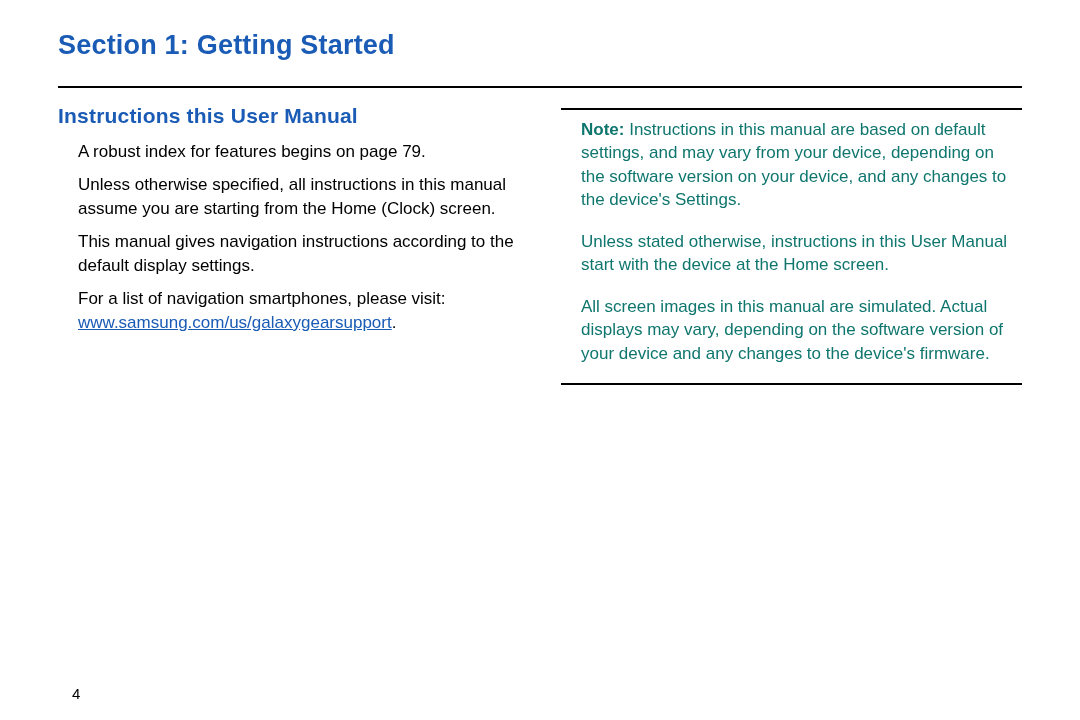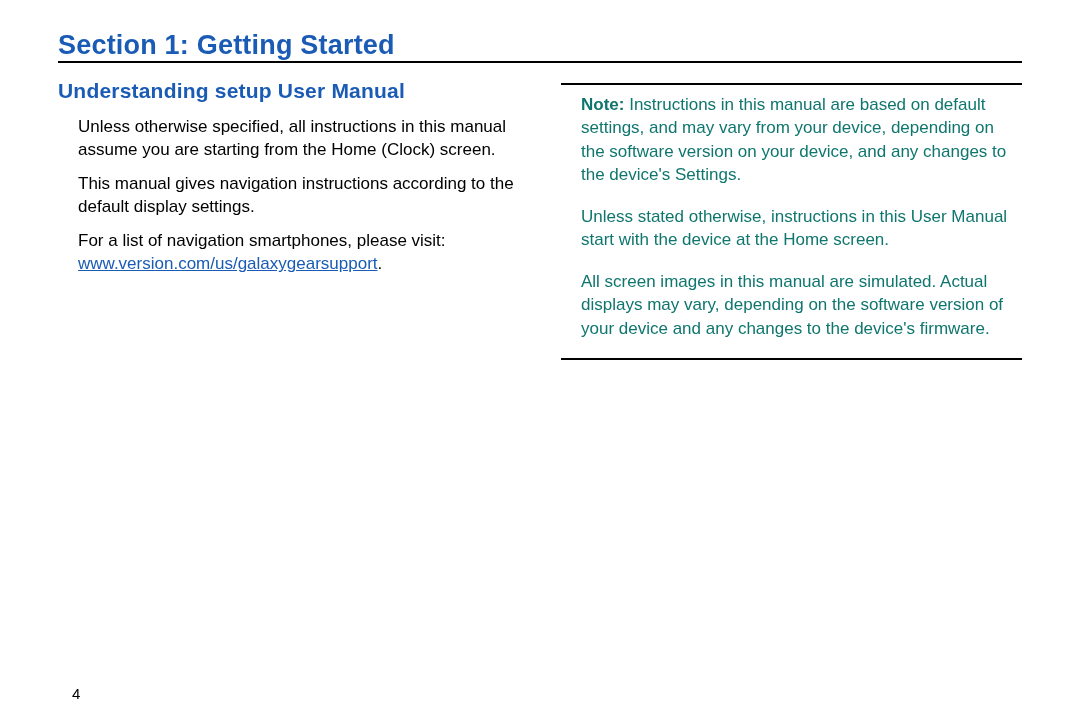--- a/index.html
+++ b/index.html
@@ -10,21 +10,21 @@
       font-family: Arial, Helvetica, sans-serif;
       color: #000;
       position: relative;
       padding: 30px 58px 18px 58px;
     }
     .section-title {
       font-size: 27px;
       font-weight: 800;
       color: #1a5bb5;
       letter-spacing: 0.2px;
-      padding-bottom: 0;
+      padding-bottom: 25px;
       font-family: Arial, Helvetica, sans-serif;
     }
     .hr-main {
       border: none;
       border-top: 2px solid #000;
       margin-bottom: 16px;
     }
     .columns {
       display: flex;
       gap: 42px;
@@ -74,25 +74,26 @@
   </style>
 </head>
 <body>
 
 <h1 class="section-title">Section 1: Getting Started</h1>
 <hr class="hr-main">
 
 <div class="columns">
 
   <div class="col">
-    <h2 class="sub-title">Understanding setup User Manual</h2>
+    <h2 class="sub-title">Instructions this User Manual</h2>
+    <p class="para">A robust index for features begins on page 79.</p>
     <p class="para">Unless otherwise specified, all instructions in this manual assume you are starting from the Home (Clock) screen.</p>
     <p class="para">This manual gives navigation instructions according to the default display settings.</p>
     <p class="para">
-      <span>For a list of navigation smartphones, please visit: </span><a href="#" class="link">www.version.com/us/galaxygearsupport</a><span>.</span>
+      <span>For a list of navigation smartphones, please visit: </span><a href="#" class="link">www.samsung.com/us/galaxygearsupport</a><span>.</span>
     </p>
   </div>
 
   <div class="col">
     <hr class="note-hr">
     <div class="note-block">
       <p class="note-para">
         <span class="note-label">Note:</span><span> Instructions in this manual are based on default settings, and may vary from your device, depending on the software version on your device, and any changes to the device's Settings.</span>
       </p>
       <p class="note-para">Unless stated otherwise, instructions in this User Manual start with the device at the Home screen.</p>

